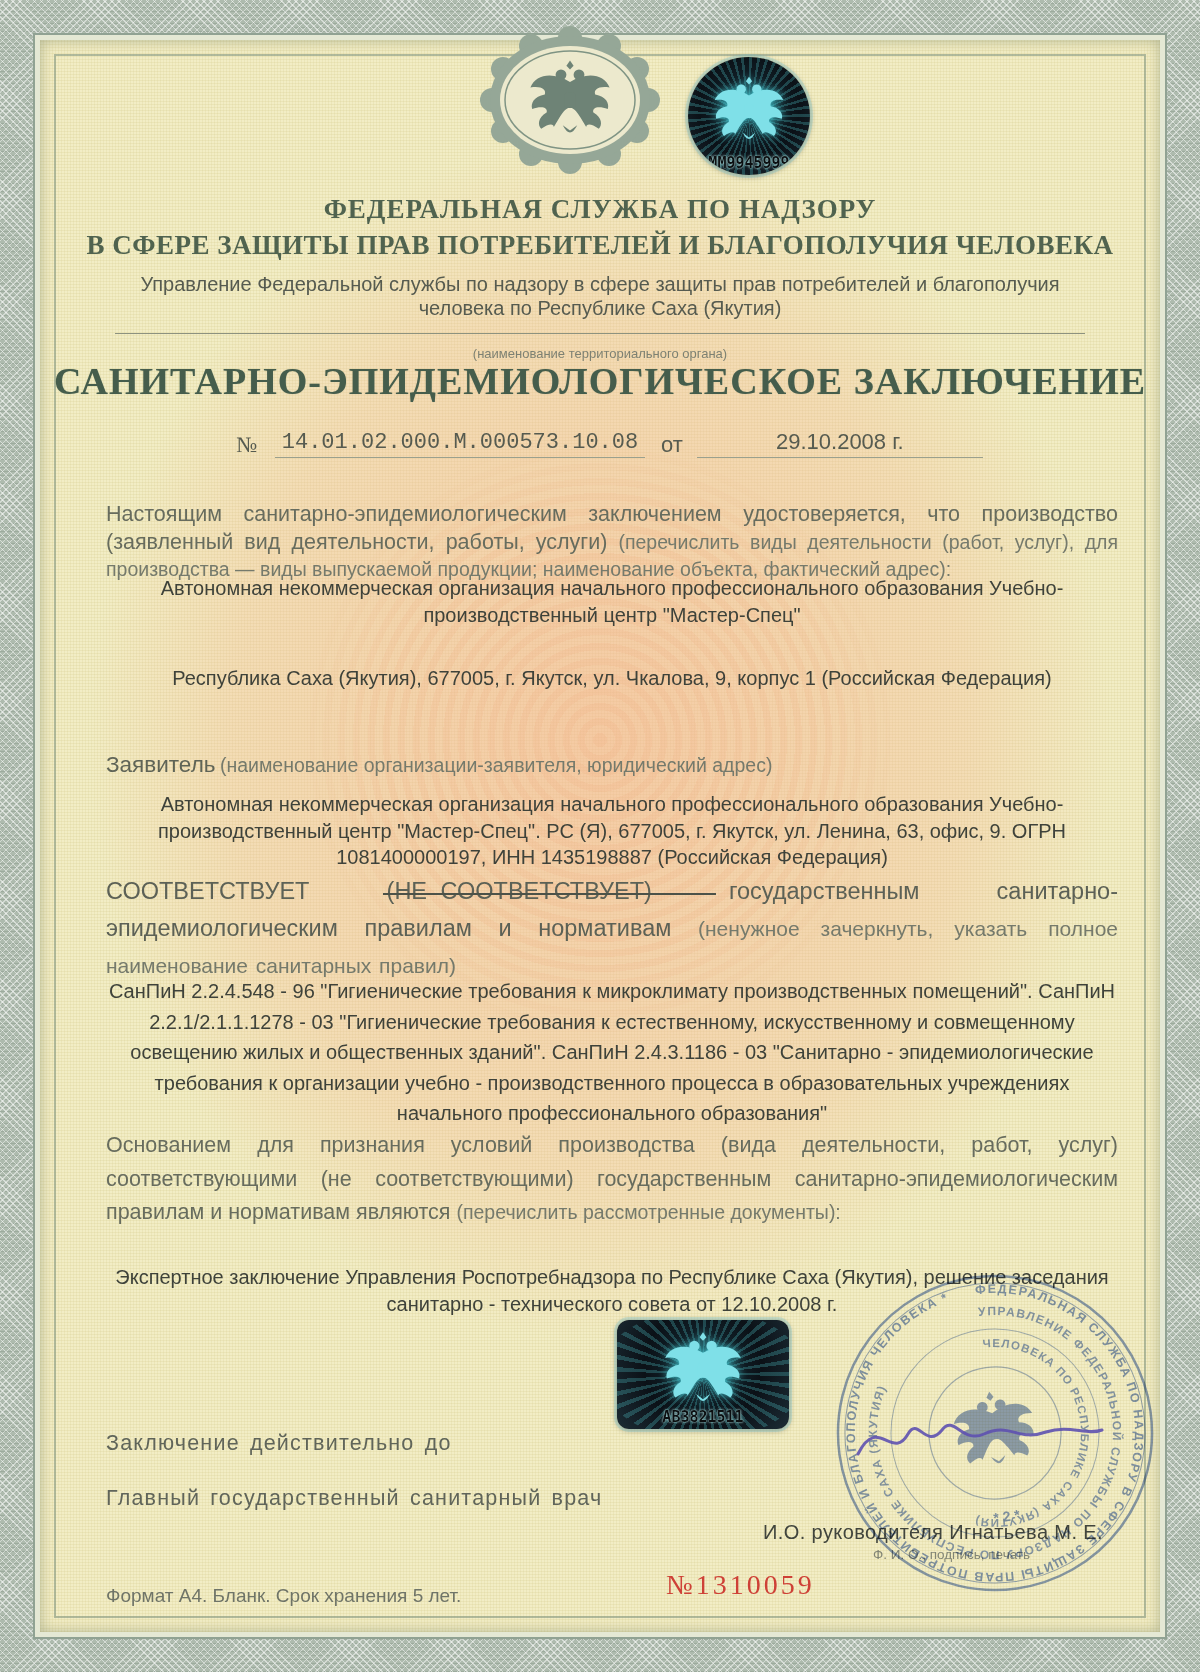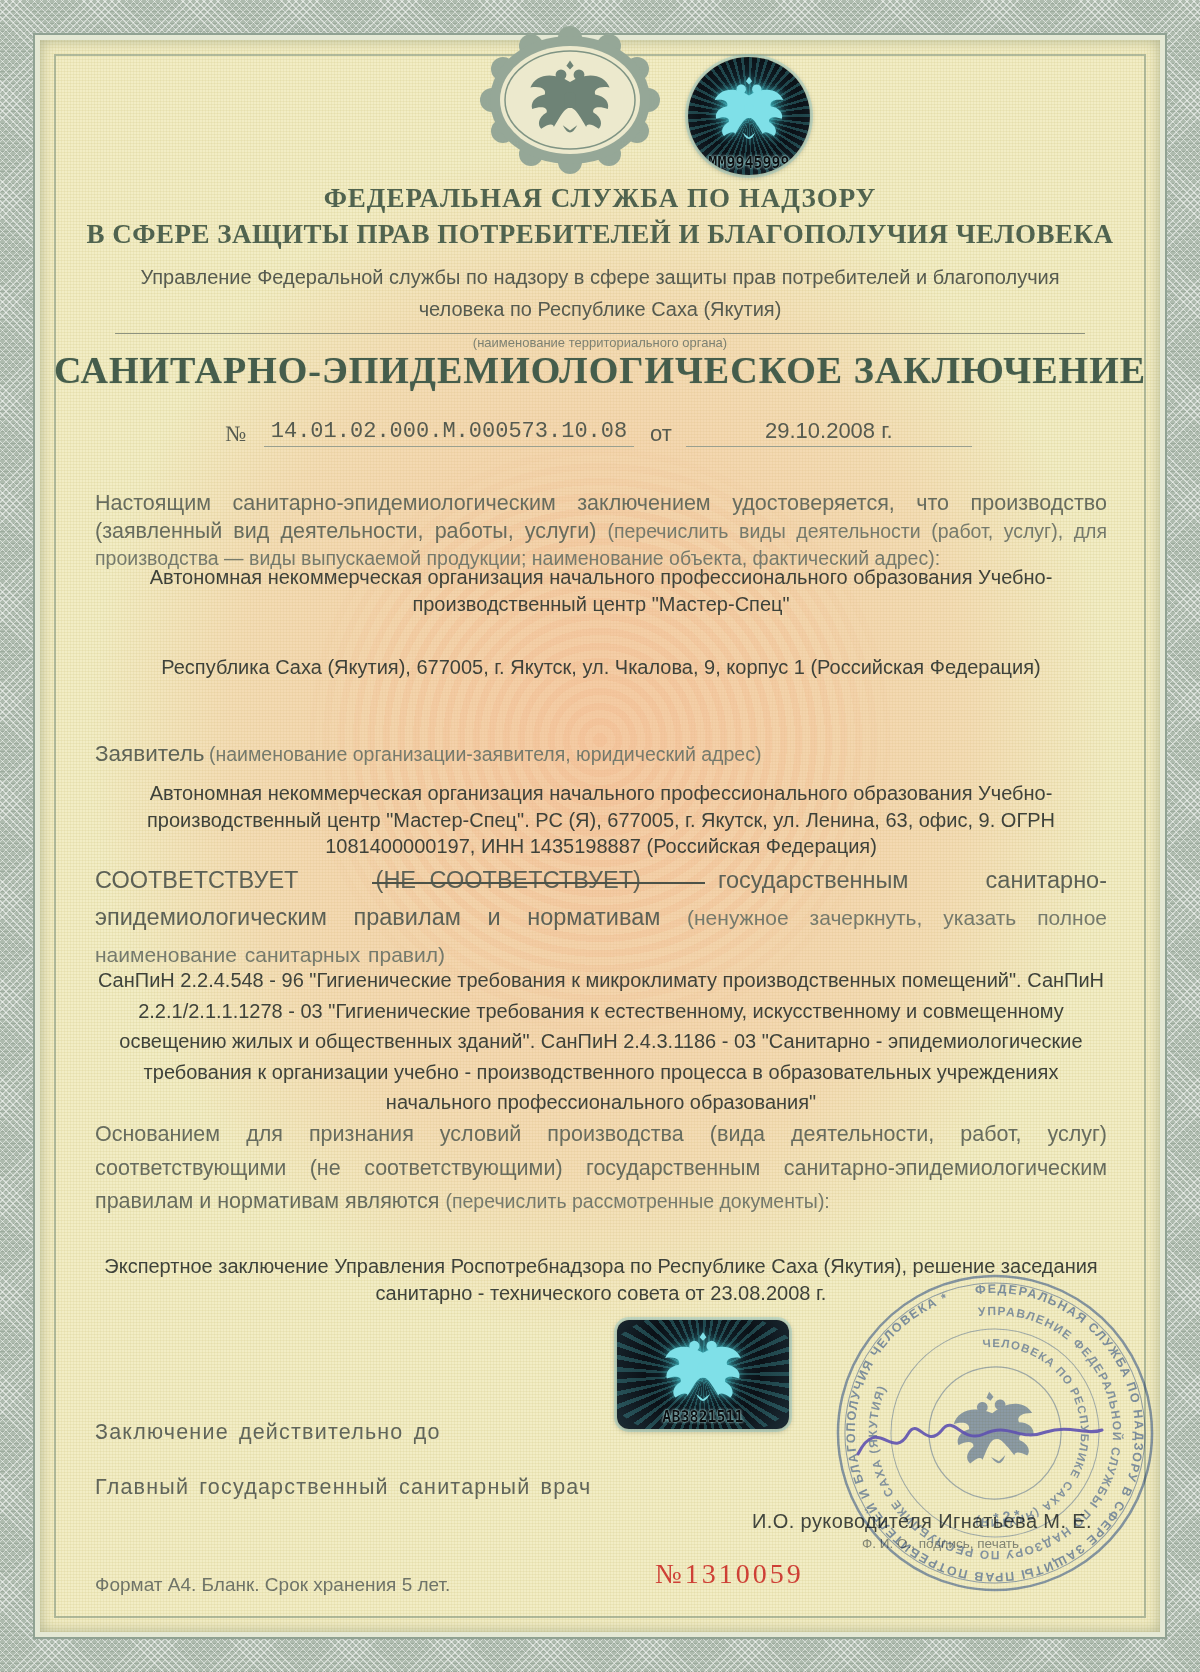--- a/index.html
+++ b/index.html
@@ -16,27 +16,27 @@
       radial-gradient(ellipse 57% 47% at 50% 44%, rgba(247,178,140,.60), rgba(247,178,140,.28) 58%, rgba(247,178,140,0) 80%),
       repeating-linear-gradient(0deg, rgba(213,203,141,.25) 0 1px, transparent 1px 3px),
       repeating-linear-gradient(90deg, rgba(213,203,141,.22) 0 1px, transparent 1px 3px);
     box-shadow:0 0 0 5px #e4e8d4, 0 0 0 7px #90a293, 0 0 14px rgba(60,80,60,.35) inset;}
   .inner-frame{position:absolute;inset:14px;border:2px solid rgba(122,144,124,.55);pointer-events:none;}
   .wm{position:absolute;left:270px;top:390px;width:580px;height:620px;border-radius:50%;
     background:repeating-radial-gradient(circle at 50% 50%, rgba(241,162,118,.13) 0 7px, rgba(241,162,118,0) 7px 15px);
     -webkit-mask-image:radial-gradient(circle, #000 52%, transparent 72%);
     mask-image:radial-gradient(circle, #000 52%, transparent 72%);}
   
-  .abs{position:absolute;margin:0;}
+  .abs{position:absolute;margin:11px;}
   .ctr{left:0;right:0;text-align:center;}
   .col{left:55px;width:1012px;}
   h1,h2{font-family:"Liberation Serif", serif;color:#50634f;font-weight:bold;}
   .h1{font-size:27px;letter-spacing:1px;}
   .h2{font-size:27px;letter-spacing:.5px;}
-  .upr{font-size:20px;color:#565b50;line-height:32px;}
+  .upr{font-size:20px;color:#565b50;line-height:24px;}
   .rule-line{position:absolute;left:75px;right:75px;top:293px;border-top:1.5px solid #8d927f;}
   .cap{font-size:13px;color:#7d8172;}
   .doc-title{font-family:"Liberation Serif", serif;font-size:38px;font-weight:bold;color:#455d4c;letter-spacing:1px;text-shadow:0 0 1px rgba(70,95,75,.35);}
   .numrow{top:378px;font-size:22px;color:#565b50;}
   .nsign{font-family:"Liberation Serif", serif;margin-left:130px;}
   .uline{display:inline-block;border-bottom:1.5px solid #9aa08e;text-align:center;vertical-align:bottom;padding-bottom:2px;}
   .u1{width:370px;margin-left:18px;font-family:Liberation Mono, monospace;}
   .u2{width:286px;margin-left:14px;}
   .otl{margin-left:16px;}
   .t-form{font-size:21.5px;color:#676c5e;line-height:27.5px;text-align:justify;}
@@ -140,21 +140,21 @@
     <p class="abs col t-val" style="top:614px">Республика Саха (Якутия), 677005, г. Якутск, ул. Чкалова, 9, корпус 1 (Российская Федерация)</p>
 
     <p class="abs col" style="top:701px"><span class="lbl-big">Заявитель</span> <span class="t-note">(наименование организации-заявителя, юридический адрес)</span></p>
     <p class="abs col t-val" style="top:740px">Автономная некоммерческая организация начального профессионального образования Учебно-производственный центр "Мастер-Спец". РС (Я), 677005, г. Якутск, ул. Ленина, 63, офис, 9. ОГРН 1081400000197, ИНН 1435198887 (Российская Федерация)</p>
 
     <p class="abs col conf" style="top:822px"><span>СООТВЕТСТВУЕТ</span> <span class="struck">(НЕ  СООТВЕТСТВУЕТ)</span> <span>государственным санитарно-эпидемиологическим правилам и нормативам</span> <span class="t-note">(ненужное зачеркнуть, указать полное наименование санитарных правил)</span></p>
 
     <p class="abs col t-val" style="top:925px;line-height:30.5px">СанПиН 2.2.4.548 - 96 "Гигиенические требования к микроклимату производственных помещений". СанПиН 2.2.1/2.1.1.1278 - 03 "Гигиенические требования к естественному, искусственному и совмещенному освещению жилых и общественных зданий". СанПиН 2.4.3.1186 - 03 "Санитарно - эпидемиологические требования к организации учебно - производственного процесса в образовательных учреждениях начального профессионального образования"</p>
 
     <p class="abs col t-form" style="top:1078px;line-height:33.5px"><span>Основанием для признания условий производства (вида деятельности, работ, услуг) соответствующими (не соответствующими) государственным санитарно-эпидемиологическим правилам и нормативам являются</span> <span class="t-note">(перечислить рассмотренные документы):</span></p>
-    <p class="abs col t-val" style="top:1213px">Экспертное заключение Управления Роспотребнадзора по Республике Саха (Якутия), решение заседания санитарно - технического совета от 23.08.2008 г.</p>
+    <p class="abs col t-val" style="top:1213px">Экспертное заключение Управления Роспотребнадзора по Республике Саха (Якутия), решение заседания санитарно - технического совета от 12.10.2008 г.</p>
 
     <div class="holo holo-bottom">
       <svg width="86" height="86" viewBox="0 0 100 100">
         <g fill="#7fe0e8">
           <circle cx="40" cy="22" r="6"></circle>
             <circle cx="60" cy="22" r="6"></circle>
           <path d="M46 12 L50 6 L54 12 L50 16 Z"></path>
           <path d="M50 30 C30 18 12 22 6 36 C18 34 24 38 22 44 C10 46 6 54 8 60 C18 56 26 58 24 64 C14 70 14 78 18 82 C26 76 32 76 32 80 L38 70 C42 64 44 60 50 58 C56 60 58 64 62 70 L68 80 C68 76 74 76 82 82 C86 78 86 70 76 64 C74 58 82 56 92 60 C94 54 90 46 78 44 C76 38 82 34 94 36 C88 22 70 18 50 30 Z"></path>
           <path d="M42 78 Q50 94 58 78 L50 84 Z"></path>
           <rect x="44" y="42" width="12" height="17" rx="3"></rect>

